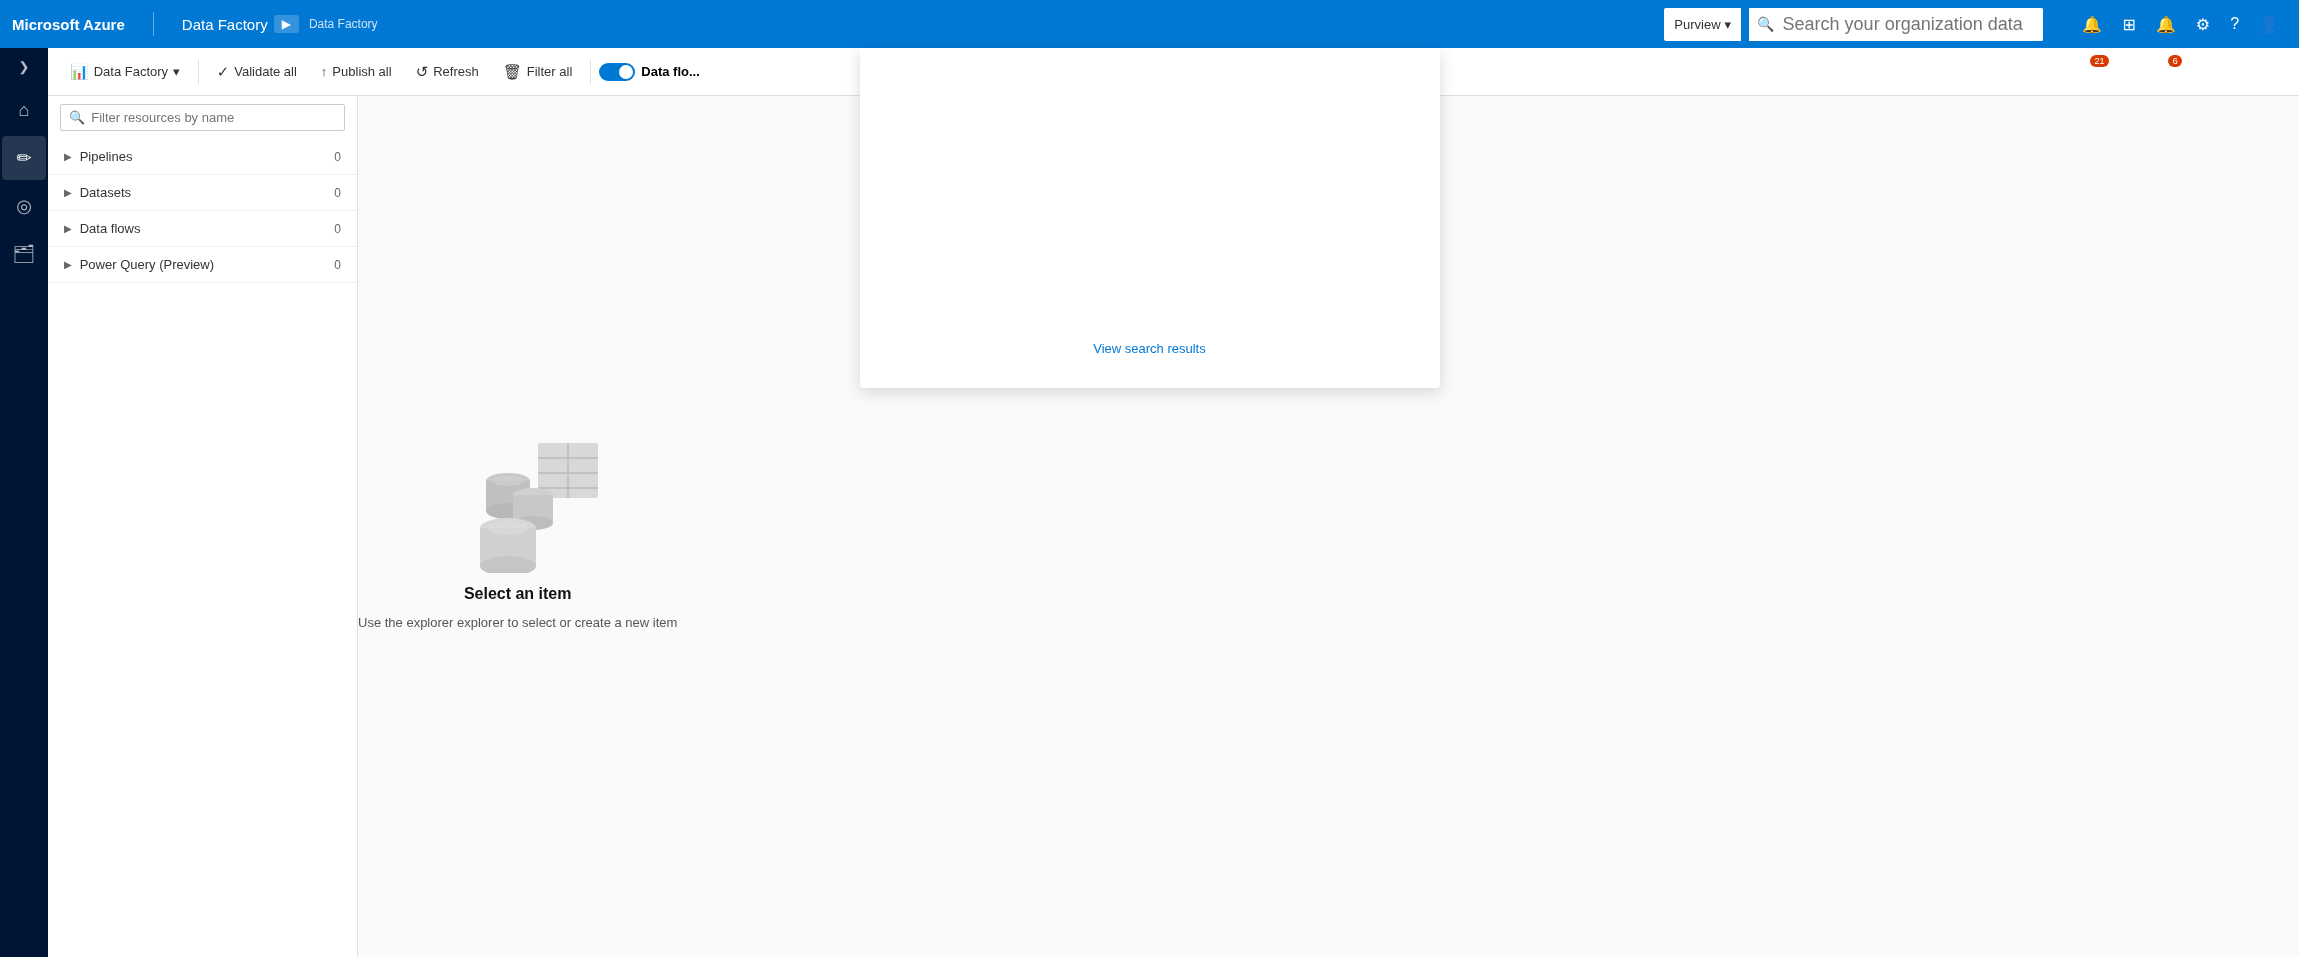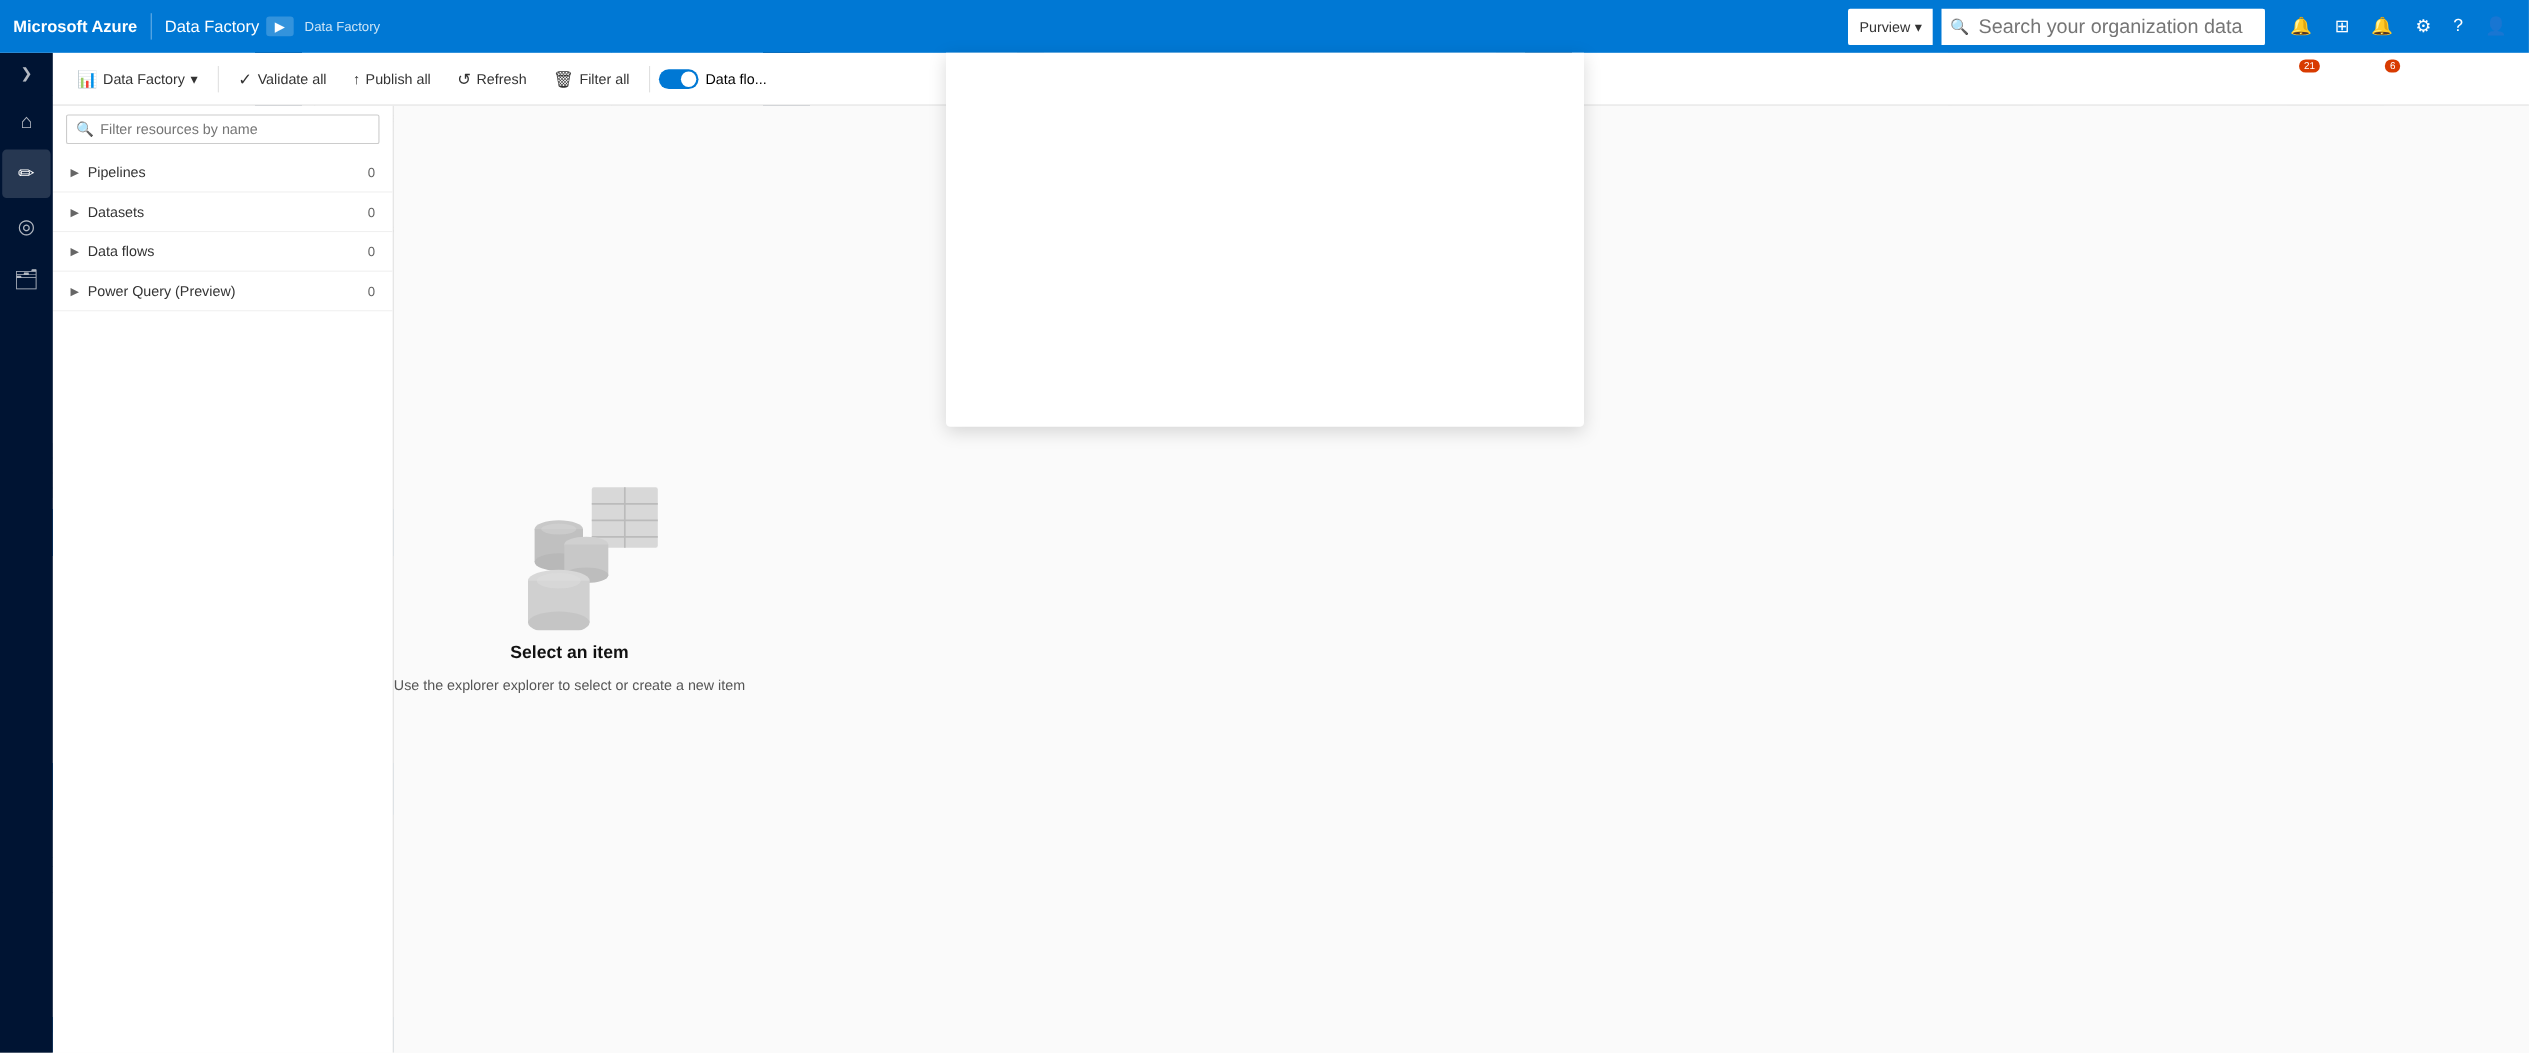--- a/index.html
+++ b/index.html
@@ -9,20 +9,21 @@
     .top-nav {
       display: flex;
       align-items: center;
       background: #0078d4;
       height: 48px;
       padding: 0 12px;
       color: white;
       position: fixed;
       top: 0; left: 0; right: 0;
       z-index: 1000;
+      gap: 16px;
     }
     .top-nav-brand {
       font-size: 15px;
       font-weight: 600;
       color: white;
       white-space: nowrap;
     }
     .top-nav-separator {
       width: 1px;
       height: 24px;
@@ -137,20 +138,21 @@
     .toolbar-separator {
       width: 1px;
       height: 24px;
       background: #e0e0e0;
       margin: 0 4px;
     }
     .toggle-switch {
       display: flex;
       align-items: center;
       gap: 6px;
+      font-weight: bold;
     }
     .switch {
       width: 36px;
       height: 18px;
       background: #0078d4;
       border-radius: 9px;
       position: relative;
       cursor: pointer;
     }
     .switch::after {
@@ -479,14 +481,15 @@
     </svg>
 
     <span class="empty-state-title">Select an item</span>
     <span class="empty-state-subtitle">Use the explorer explorer to select or create a new item</span>
   </div>
 </div>
 
 <div class="search-overlay">
   <div class="search-overlay-inner">
     <div class="search-overlay-empty"></div>
+    <a class="view-search-results">View search results</a>
   </div>
 </div>
 
 </body></html>

